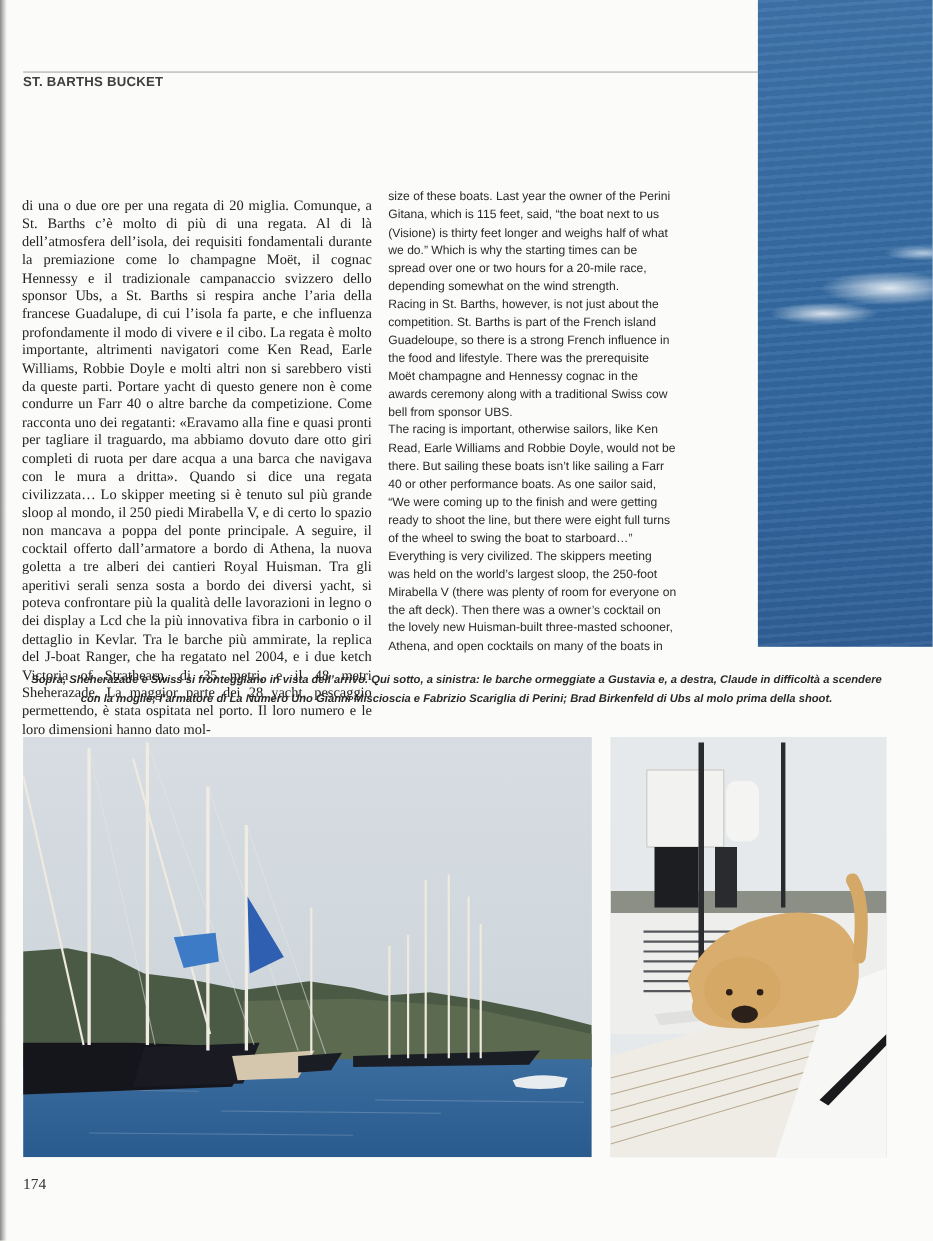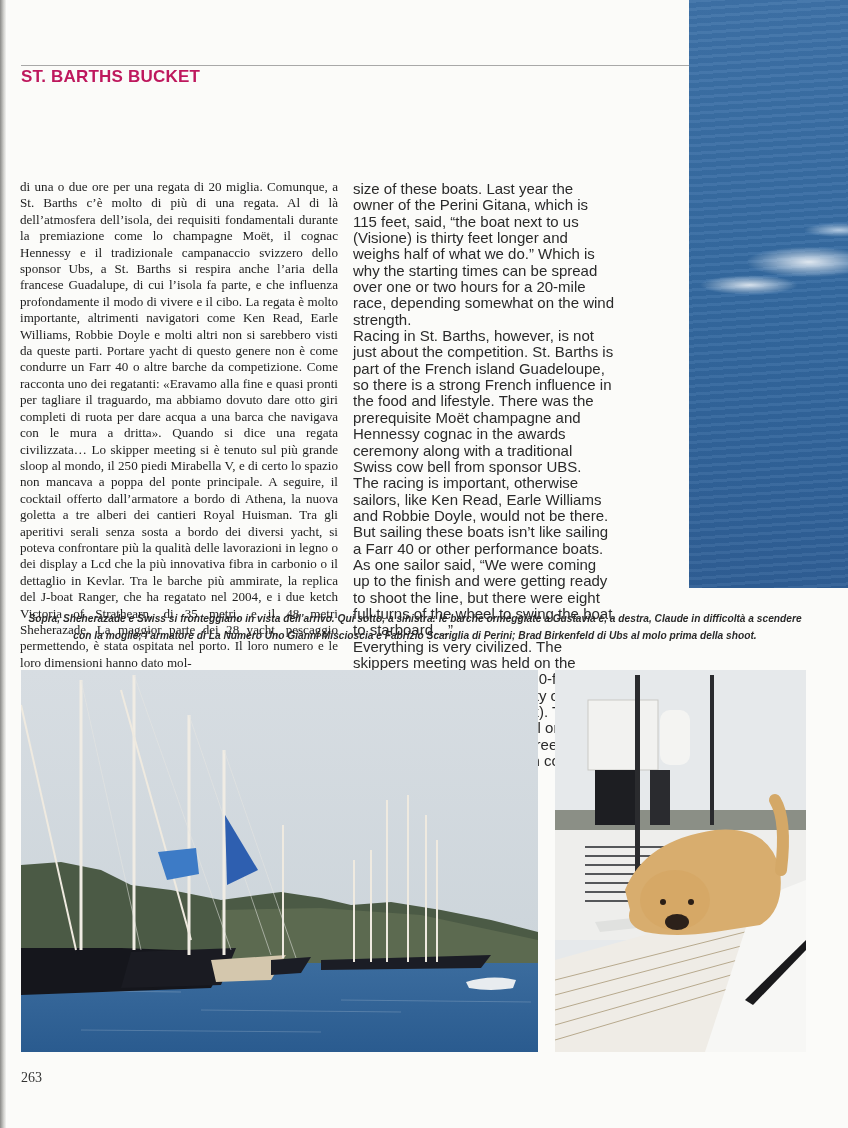--- a/index.html
+++ b/index.html
@@ -12,30 +12,30 @@
   .binding-edge {
     position:absolute; left:0; top:0; width:6px; height:1128px;
     background:linear-gradient(to right,#8a8a88,#cfcfcc 60%,#f3f3f1);
   }
   .top-rule {
     position:absolute; left:21px; top:65px; width:668px; height:1px; background:#a8a8a8;
   }
   .section-title {
     position:absolute; left:21px; top:67px;
     font-family:"Liberation Sans", sans-serif; font-weight:bold;
-    font-size:17px; letter-spacing:0.2px; color:#be185d;
+    font-size:12px; letter-spacing:0.2px; color:#404040;
   }
   .col-it {
     position:absolute; left:20px; top:179px; width:318px;
     font-family:Liberation Serif, serif; font-size:13.1px; line-height:16.4px;
     text-align:justify; color:#222;
   }
   .col-en {
-    position:absolute; left:353px; top:181px; width:262px;
-    font-family:"Liberation Sans", sans-serif; font-size:15px; line-height:16.35px;
+    position:absolute; left:353px; top:171px; width:262px;
+    font-family:"Liberation Sans", sans-serif; font-size:11px; line-height:16.35px;
     color:#2a2a2a;
   }
   .col-en p, .col-it p { margin:0; }
   .sea-photo {
     position:absolute; left:689px; top:0; width:159px; height:588px;
     background:
       radial-gradient(ellipse 90px 22px at 120px 262px, rgba(255,255,255,0.85), rgba(255,255,255,0) 70%),
       radial-gradient(ellipse 70px 14px at 60px 285px, rgba(255,255,255,0.8), rgba(255,255,255,0) 70%),
       radial-gradient(ellipse 50px 10px at 150px 230px, rgba(230,240,250,0.7), rgba(255,255,255,0) 70%),
       repeating-linear-gradient(176deg, rgba(255,255,255,0.05) 0 3px, rgba(0,0,0,0.03) 3px 8px),
@@ -176,13 +176,13 @@
     <path d="M40 252 L200 235 L205 245 L45 262 Z" fill="#e0e1df"></path>
     <path d="M70 220 Q90 170 160 160 Q215 155 225 200 Q230 240 205 255 L160 262 Q120 268 90 262 Q70 255 75 240 Z" fill="#d8ad6e"></path>
     <ellipse cx="120" cy="230" rx="35" ry="30" fill="#d6a866"></ellipse>
     <ellipse cx="122" cy="252" rx="12" ry="8" fill="#2c211a"></ellipse>
     <circle cx="108" cy="232" r="3" fill="#2a1e16"></circle>
     <circle cx="136" cy="232" r="3" fill="#2a1e16"></circle>
     <path d="M220 130 Q232 150 226 200" stroke="#d4a867" stroke-width="12" fill="none" stroke-linecap="round"></path>
   </svg>
 </div>
 
-<div class="page-number">263</div>
+<div class="page-number">174</div>
 
 </body></html>

